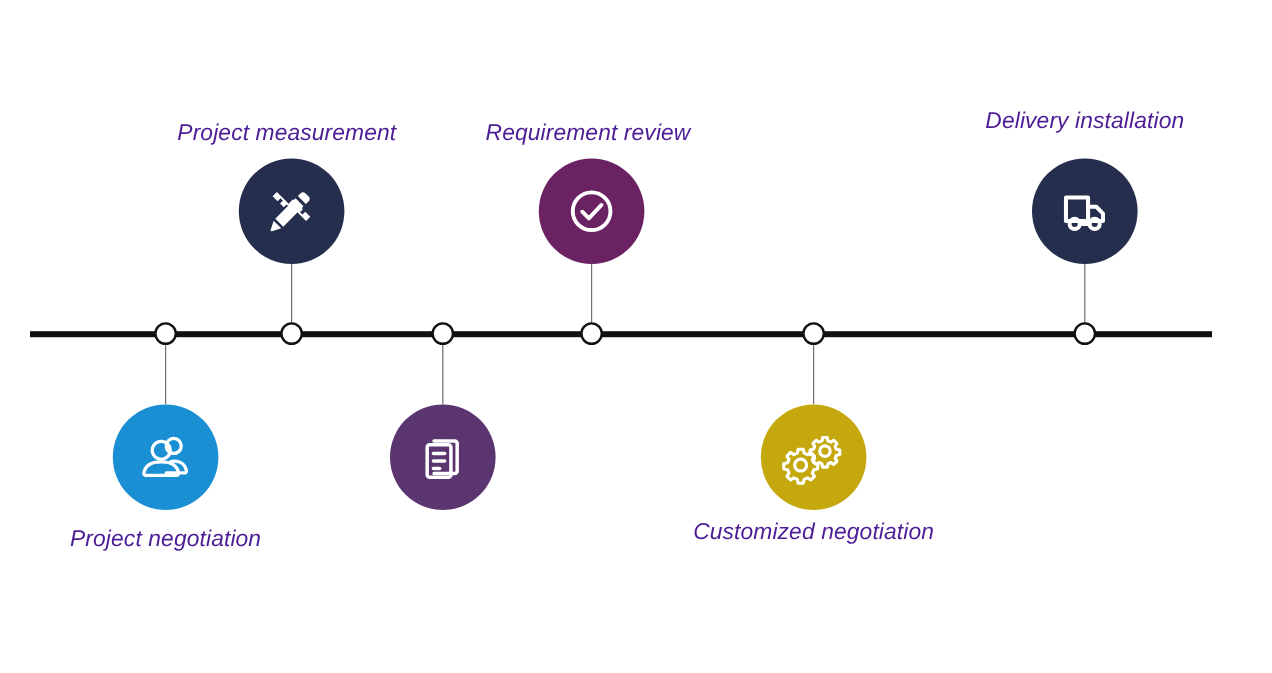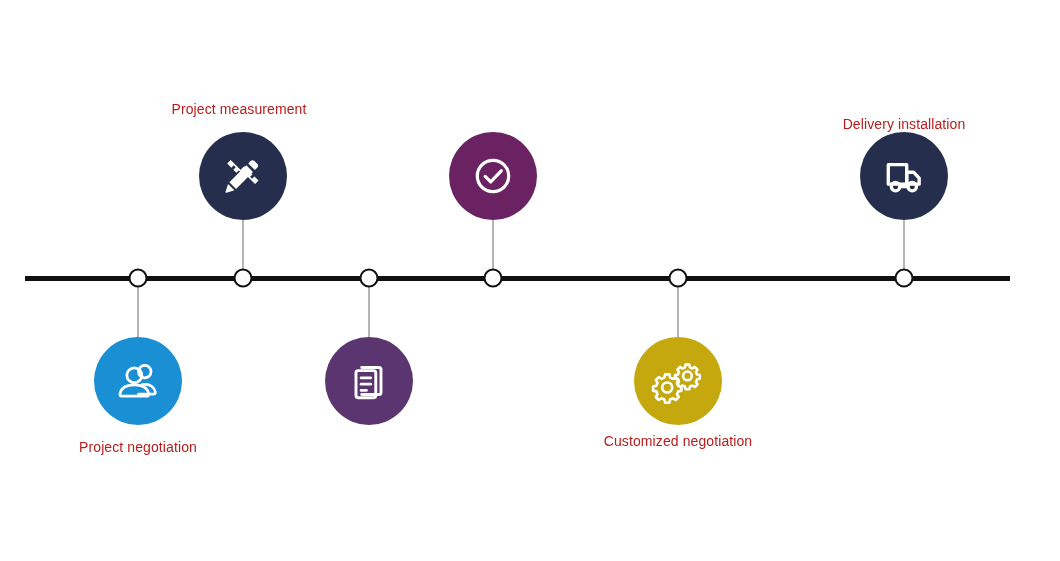--- a/index.html
+++ b/index.html
@@ -51,24 +51,25 @@
     display:flex;align-items:center;justify-content:center;
     z-index:3;
   }
   .disc svg{display:block;}
 
   
   .label{
     position:absolute;
     transform:translateX(-50%);
     white-space:nowrap;
-    font-size:14px;
-    color:#b91c1c;
+    font-size:19px;
+    color:#4c1d95;
     letter-spacing:.1px;
     z-index:2;
+    font-style:italic;
   }
 </style>
 </head>
 <body>
 
 <div id="stage">
 
   <div class="axis"></div>
 
   <div class="stem" style="left:138px;top:278px;height:59px;"></div>
@@ -125,20 +126,21 @@
   </div>
 
   <div class="disc" style="left:493px;top:176px;background:#6b2263;">
     <span>
       <svg width="52" height="52" viewBox="0 0 48 48" fill="none" stroke="#ffffff" stroke-width="3" stroke-linecap="round" stroke-linejoin="round">
         <circle cx="24" cy="24" r="14.5"></circle>
         <path d="M16.8 24.4 21.9 29.5 31.6 19.2"></path>
       </svg>
     </span>
   </div>
+  <div class="label" style="left:490px;top:101px;">Requirement review</div>
 
   <div class="disc" style="left:678px;top:381px;background:#c4a80e;">
     <span>
       <svg width="54" height="54" viewBox="0 0 52 52" fill="none" stroke="#ffffff" stroke-width="2.5" stroke-linejoin="round">
 
         <path d="M33.3 10.2h3.6l.6 2.7 2.4 1.0 2.3-1.5 2.6 2.6-1.5 2.3 1.0 2.4 2.7.6v3.6l-2.7.6-1.0 2.4 1.5 2.3-2.6 2.6-2.3-1.5-2.4 1.0-.6 2.7h-3.6l-.6-2.7-2.4-1.0-2.3 1.5-2.6-2.6 1.5-2.3-1.0-2.4-2.7-.6v-3.6l2.7-.6 1.0-2.4-1.5-2.3 2.6-2.6 2.3 1.5 2.4-1.0.6-2.7z"></path>
         <circle cx="35.1" cy="21.1" r="4.2"></circle>
 
         <path d="M13.6 19.6h4.1l.7 3.1 2.8 1.2 2.6-1.7 2.9 2.9-1.7 2.6 1.2 2.8 3.1.7v4.1l-3.1.7-1.2 2.8 1.7 2.6-2.9 2.9-2.6-1.7-2.8 1.2-.7 3.1h-4.1l-.7-3.1-2.8-1.2-2.6 1.7-2.9-2.9 1.7-2.6-1.2-2.8-3.1-.7v-4.1l3.1-.7 1.2-2.8-1.7-2.6 2.9-2.9 2.6 1.7 2.8-1.2.7-3.1z"></path>
         <circle cx="15.6" cy="32.3" r="4.8"></circle>
@@ -151,15 +153,15 @@
     <span>
       <svg width="52" height="52" viewBox="0 0 48 48" fill="none" stroke="#ffffff" stroke-width="3.1" stroke-linecap="round" stroke-linejoin="round">
         <path d="M9.5 13.5h17v18h-17z"></path>
         <path d="M26.5 20.5h6.3l5.2 5.4v5.6h-11.5z"></path>
         <circle cx="16.2" cy="33.8" r="3.9"></circle>
         <circle cx="31.6" cy="33.8" r="3.9"></circle>
         <path d="M20.3 33.8h7.2"></path>
       </svg>
     </span>
   </div>
-  <div class="label" style="left:904px;top:116px;text-align:right;">Delivery installation</div>
+  <div class="label" style="left:904px;top:91px;text-align:right;">Delivery installation</div>
 
 </div>
 
 </body></html>

